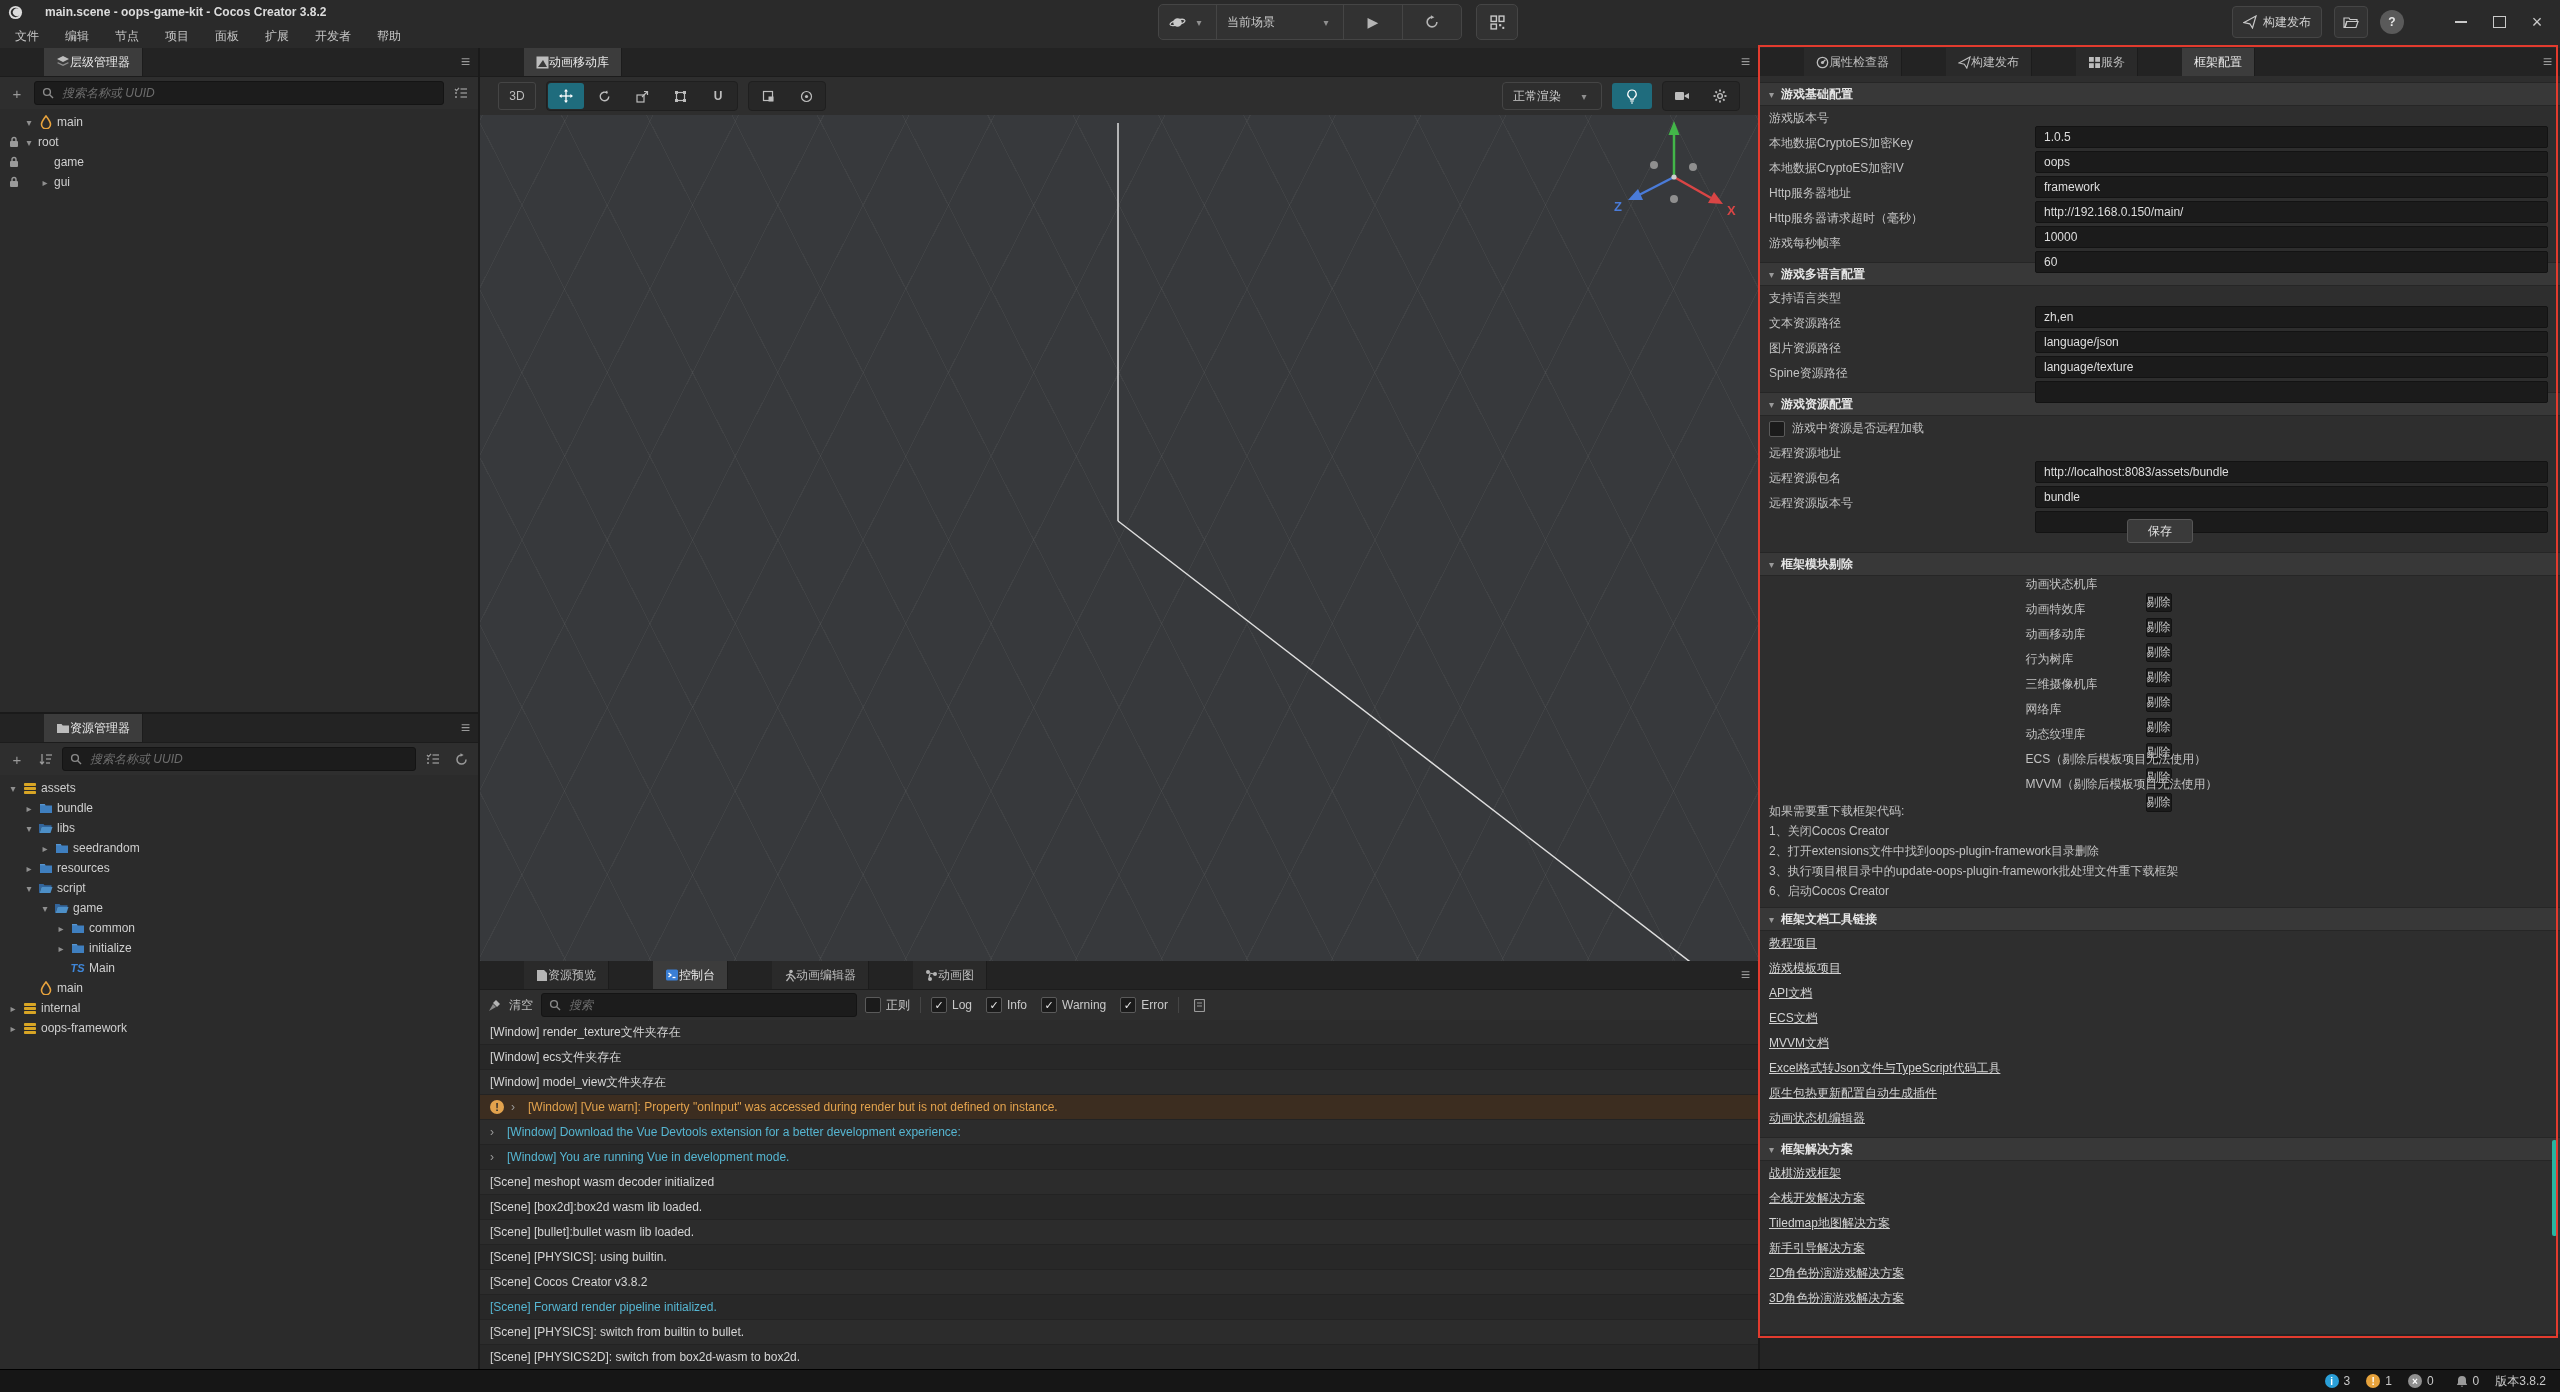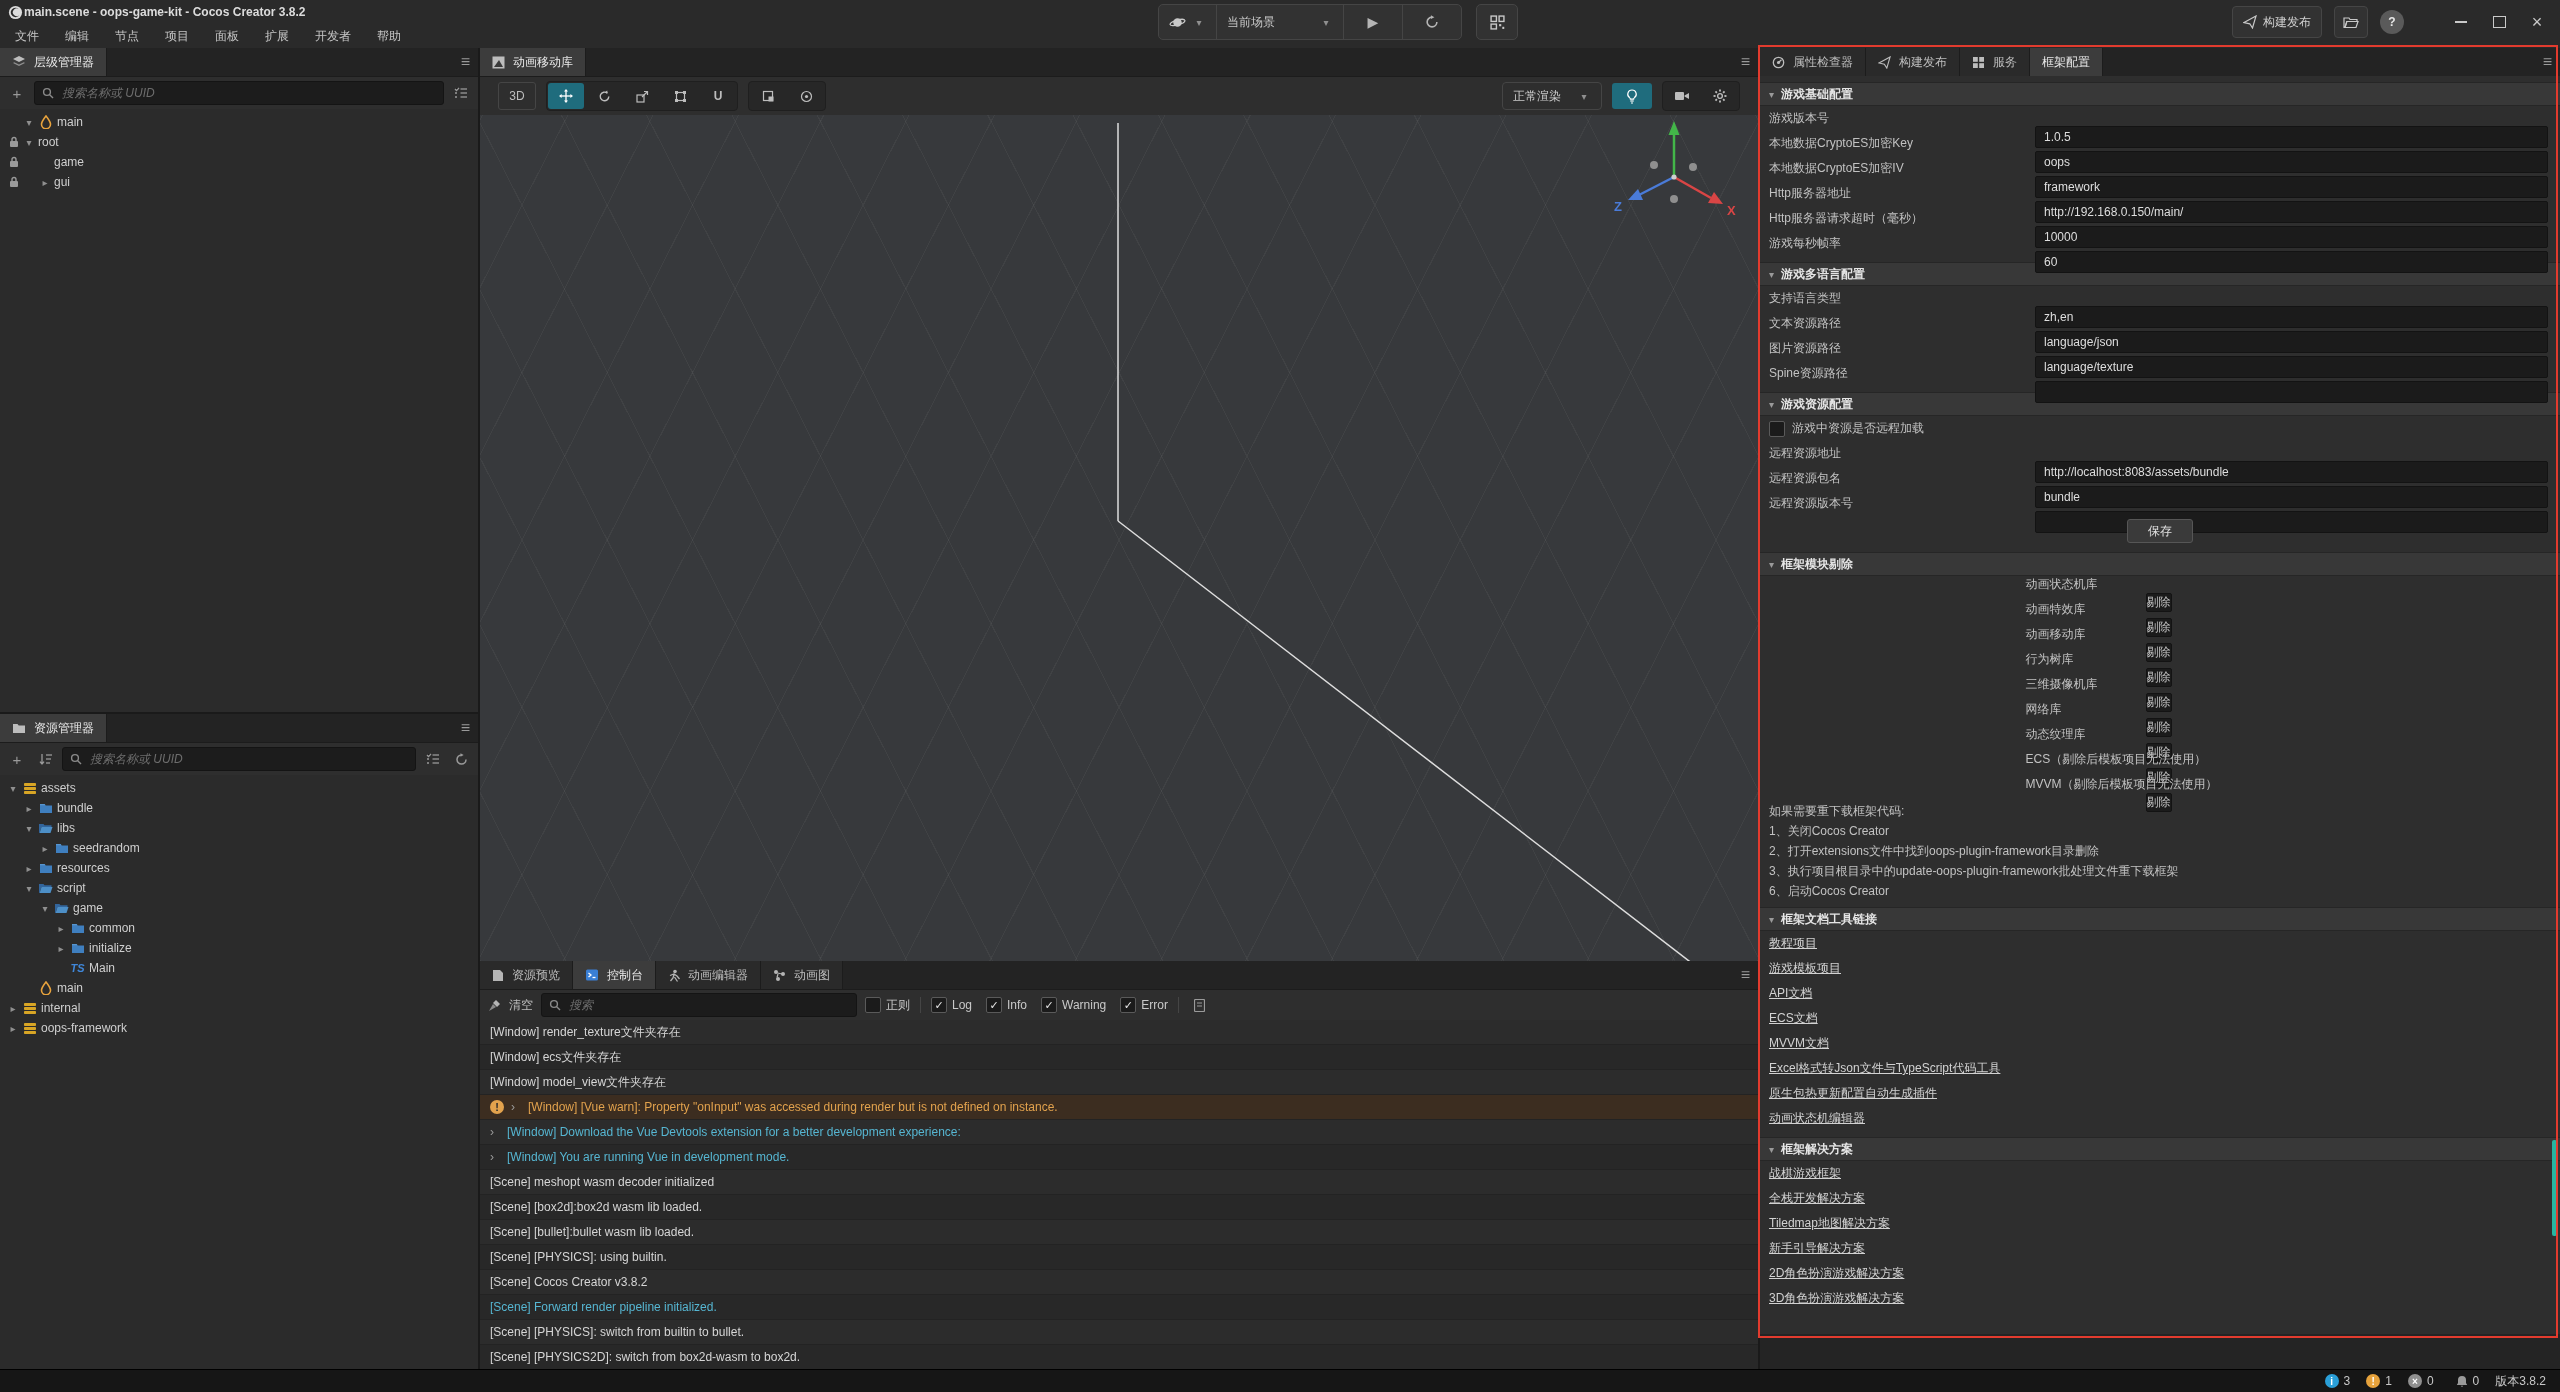--- a/index.html
+++ b/index.html
@@ -1,20 +1,20 @@
 <!DOCTYPE html>
 <html><head>
 <meta charset="utf-8">
 <style>
   html,body{margin:0;padding:0;background:#101010;}
   .app{position:relative;width:2560px;height:1392px;background:#242424;overflow:hidden;
        font-family:"Liberation Sans","DejaVu Sans",sans-serif;font-size:12px;color:#c9c9c9;}
   .icon{display:inline-flex;align-items:center;justify-content:center;}
   
-  .titlebar{position:absolute;top:0;left:0;right:0;height:24px;background:#2a2a2a;display:flex;align-items:center;padding-left:8px;gap:1px;}
+  .titlebar{position:absolute;top:0;left:0;right:0;height:24px;background:#2a2a2a;display:flex;align-items:center;padding-left:8px;gap:22px;}
   .win-title{color:#dcdcdc;font-weight:bold;}
   .menubar{position:absolute;top:24px;left:0;right:0;height:24px;background:#2a2a2a;display:flex;align-items:center;padding-left:2px;}
   .menu-item{padding:0 13px;color:#c5c5c5;}
   .center-toolbar{position:absolute;top:5px;left:1158px;height:34px;display:flex;gap:14px;align-items:center;z-index:6;}
   .seg-group{display:flex;height:34px;border:1px solid #454545;border-radius:5px;background:#323232;overflow:hidden;}
   .seg-btn{display:flex;align-items:center;justify-content:center;gap:6px;padding:0 10px;border-right:1px solid #454545;color:#c9c9c9;}
   .seg-btn:last-child{border-right:none;}
   .sel-label{min-width:86px;}
   .sq-btn{width:40px;height:34px;border:1px solid #454545;border-radius:5px;background:#323232;display:flex;align-items:center;justify-content:center;}
   .header-right{position:absolute;top:5px;right:10px;height:34px;display:flex;align-items:center;gap:12px;z-index:6;}
@@ -22,21 +22,21 @@
   .help-circle{width:24px;height:24px;border-radius:50%;background:#5a5a5a;color:#e8e8e8;display:flex;align-items:center;justify-content:center;font-weight:bold;}
   .win-ctl{width:26px;height:26px;display:flex;align-items:center;justify-content:center;color:#c9c9c9;font-size:15px;}
   .max-box{width:11px;height:10px;border:1.5px solid #c9c9c9;}
   
   .main{position:absolute;top:48px;left:0;width:2560px;height:1322px;display:flex;}
   .col-left{width:478px;border-right:2px solid #1a1a1a;display:flex;flex-direction:column;}
   .col-center{width:1278px;border-right:2px solid #1a1a1a;display:flex;flex-direction:column;}
   .col-right{flex:1;position:relative;background:#242424;}
   
   .tabbar{height:28px;background:#232323;display:flex;align-items:stretch;position:relative;border-bottom:1px solid #1c1c1c;flex:none;}
-  .tab{display:flex;align-items:center;gap:8px;padding:0 12px;background:#2a2a2a;color:#bdbdbd;border-right:1px solid #1c1c1c;}
+  .tab{display:flex;align-items:center;gap:0;padding:0 12px;background:#2a2a2a;color:#bdbdbd;border-right:1px solid #1c1c1c;margin-left:44px;}
   .tab.active{background:#3c3c3c;color:#e9e9e9;}
   .panel-menu{position:absolute;right:8px;top:0;bottom:0;display:flex;align-items:center;color:#9a9a9a;font-size:16px;}
   .toolbar{height:32px;background:#2e2e2e;display:flex;align-items:center;padding:0 6px;gap:6px;flex:none;}
   .tb-icon{width:22px;height:22px;display:flex;align-items:center;justify-content:center;color:#9a9a9a;}
   .searchbox{flex:1;height:22px;background:#1c1c1c;border:1px solid #141414;border-radius:3px;display:flex;align-items:center;padding:0 7px;gap:6px;}
   .searchbox input{flex:1;background:transparent;border:0;outline:0;color:#ddd;font:12px "Liberation Sans","DejaVu Sans",sans-serif;}
   .searchbox input::placeholder{color:#6d6d6d;font-style:italic;}
   .tree{flex:1;background:#2b2b2b;padding-top:3px;overflow:hidden;}
   .tree-row{height:20px;display:flex;align-items:center;color:#cfcfcf;padding-left:6px;}
   .lock-gutter{width:16px;flex:none;display:flex;justify-content:center;}

